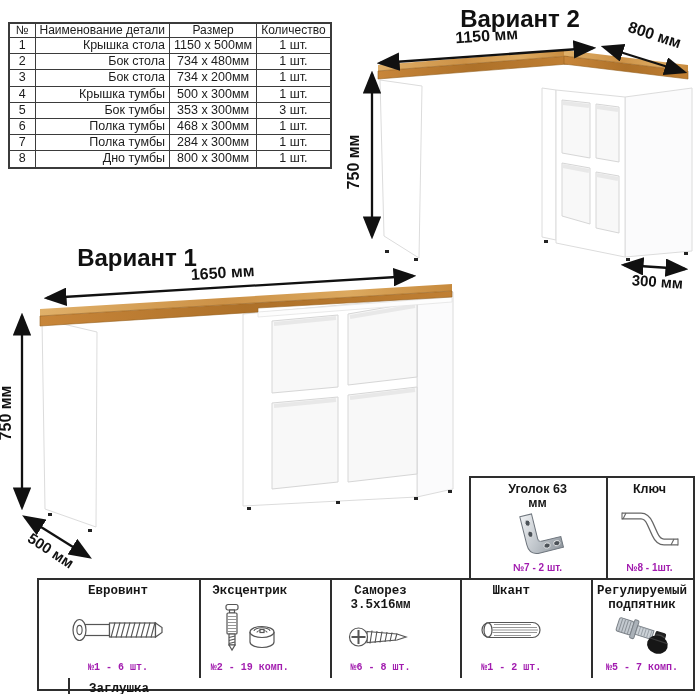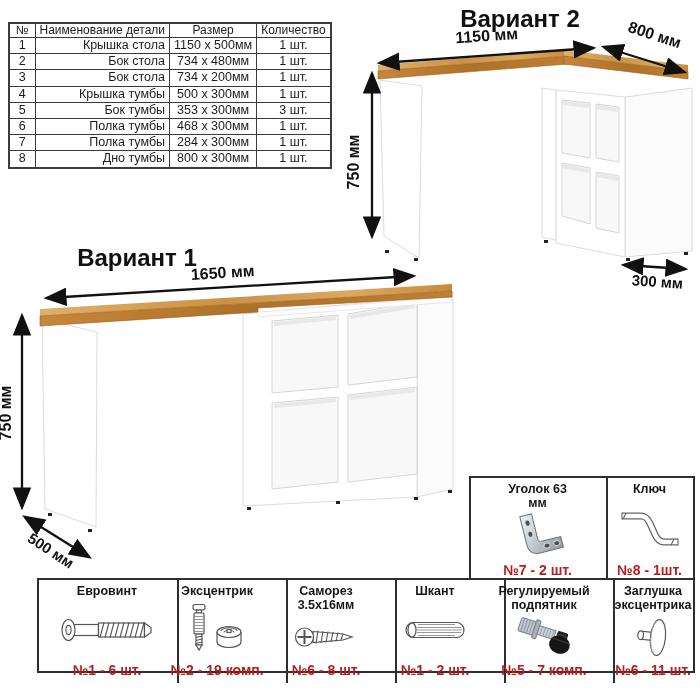--- a/index.html
+++ b/index.html
@@ -42,31 +42,31 @@
   .panel-side{fill:#fbfbfc;stroke:var(--edge);stroke-width:1;}
   .opening{fill:#f8f8f8;stroke:#d6d6d6;stroke-width:1;}
   .shadow-top{stroke:#e8e8e8;stroke-width:4;fill:none;}
   .foot{fill:#232323;}
   
   .hw-grid{
     position:absolute;display:grid;background:#fff;border:2px solid var(--box);
     box-sizing:border-box;
   }
   #accessory-row{left:469px;top:476px;width:226px;height:104px;grid-template-columns:106px 1fr;}
-  #hardware-row{left:37px;top:578px;width:658px;height:95px;grid-template-columns:repeat(6,1fr);}
+  #hardware-row{left:37px;top:578px;width:658px;height:113px;grid-template-columns:repeat(5,1fr);font-family:Liberation Mono, monospace;}
   .hw-cell{
     display:flex;flex-direction:column;align-items:center;justify-content:space-between;
     padding:4px 4px 5px 2px;box-sizing:border-box;min-width:0;margin-left:29px;
   }
   .hw-cell + .hw-cell{border-left:2px solid var(--box);}
   .hw-name{
     font-weight:700;font-size:12.5px;line-height:1.12;text-align:center;color:#161616;
   }
   .hw-icon{flex:1;display:flex;align-items:center;justify-content:center;}
-  .hw-qty{font-weight:700;font-size:14px;color:#b91c1c;white-space:nowrap;}
+  .hw-qty{font-weight:700;font-size:10px;color:#a21caf;white-space:nowrap;}
   .ink{stroke:#555;fill:#fff;stroke-width:1.2;}
   .ink-l{stroke:#555;fill:none;stroke-width:1.1;}
   .rib{stroke:#8a8a8a;fill:none;stroke-width:0.9;}
 </style>
 </head>
 <body>
 
 <div id="page">
 
   <table id="parts-table">

